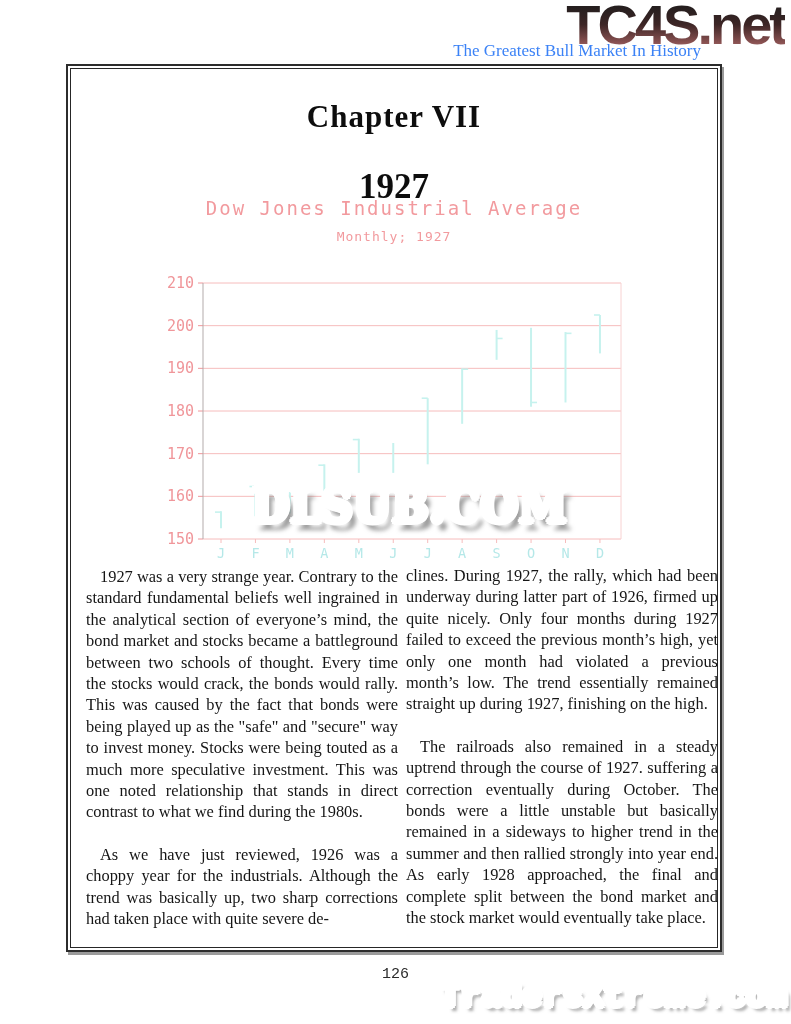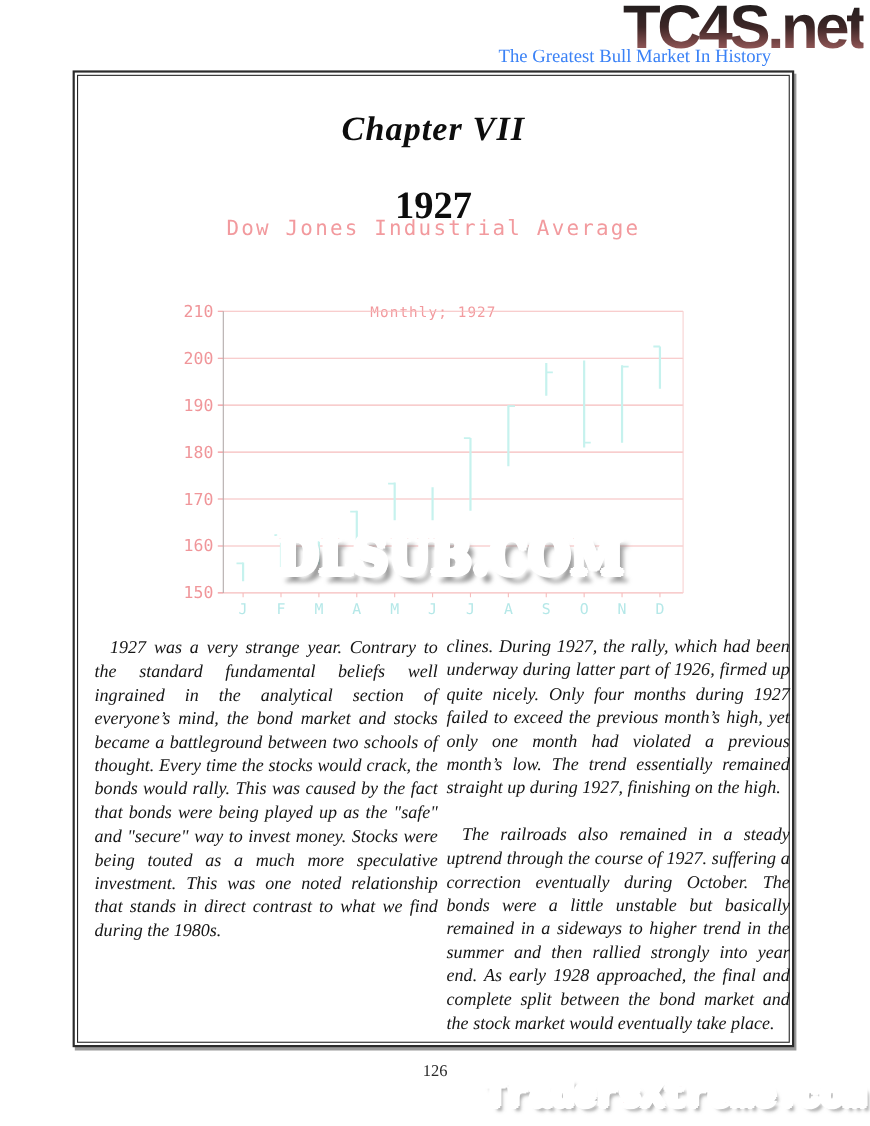--- a/index.html
+++ b/index.html
@@ -20,59 +20,59 @@
   }
   
   .page-frame{
     position:absolute;left:70px;top:68px;width:646px;height:878px;background:#fff;
     border:1px solid #262626;
     box-shadow:0 0 0 2px #ffffff,0 0 0 4px #2c2c2c,2px 3px 0 4px #9a9a9a;
   }
   .page-frame *{position:absolute;}
   .chapter-title{
     left:0;width:100%;top:30px;text-align:center;
-    font-weight:bold;font-size:31px;color:#0d0d0d;letter-spacing:1px;font-style:italic;
+    font-weight:bold;font-size:31px;color:#0d0d0d;letter-spacing:1px;
   }
   .year-title{
     left:0;width:100%;top:98px;text-align:center;
     font-weight:bold;font-size:35px;color:#0d0d0d;
   }
   .chart-title{
     left:0;width:100%;top:128px;text-align:center;
     font-family:"DejaVu Sans Mono",monospace;font-size:19px;letter-spacing:2px;color:#f29a9e;
   }
   .chart-subtitle{
     left:0;width:100%;top:160px;text-align:center;
-    font-family:"DejaVu Sans Mono",monospace;font-size:13px;letter-spacing:1px;color:#f29a9e;margin-top:48px;
+    font-family:"DejaVu Sans Mono",monospace;font-size:13px;letter-spacing:1px;color:#f29a9e;
   }
   .chart-wrap{left:90px;top:207px;width:480px;height:290px;}
   .chart-wrap svg{position:absolute;left:0;top:0;}
   
   .dlsub{
     left:181px;top:412px;width:310px;text-align:left;
     font-family:"DejaVu Serif",serif;font-weight:bold;font-size:43px;letter-spacing:1px;
     background:linear-gradient(180deg,#e85252 0%,#c01a1a 48%,#8d0f0f 100%);
     -webkit-background-clip:text;background-clip:text;color:transparent;
     text-shadow:-2px -2px 0 #fff,2px -2px 0 #fff,-2px 2px 0 #fff,2px 2px 0 #fff,
                  3px 0 0 #fff,-3px 0 0 #fff,0 3px 0 #fff,0 -3px 0 #fff,
                  6px 7px 4px rgba(125,125,125,.75);
     transform:scaleY(1.08);
   }
   
   .col{
     width:312px;font-size:16.4px;line-height:21.4px;text-align:justify;color:#151515;
   }
   .col-left{left:15px;top:497px;}
   .col-right{left:335px;top:496px;}
-  .col p{position:static;margin:12px 0 21px 0;font-style:italic;}
+  .col p{position:static;margin:0 0 21px 0;}
   .col p.ind{text-indent:14px;}
   
   .page-number{
     position:absolute;left:0;width:791px;top:966px;text-align:center;
-    font-family:Liberation Serif, serif;font-size:15px;color:#2b2b2b;
+    font-family:Liberation Mono, monospace;font-size:15px;color:#2b2b2b;
   }
   .txtreme-logo{
     position:absolute;right:4px;top:978px;
     font-family:Liberation Mono, monospace;font-weight:bold;font-size:34px;letter-spacing:0px;
     background:linear-gradient(180deg,#e08088 0%,#cf5058 55%,#b03a42 100%);
     -webkit-background-clip:text;background-clip:text;color:transparent;
     text-shadow:-2px -2px 0 #fff,2px -2px 0 #fff,-2px 2px 0 #fff,2px 2px 0 #fff,
                  3px 0 0 #fff,-3px 0 0 #fff,0 3px 0 #fff,0 -3px 0 #fff,
                  4px 5px 3px rgba(150,150,150,.8);
   }
@@ -160,20 +160,21 @@
         <line x1="370.05" y1="126.46666666666667" x2="376.05" y2="126.46666666666667" stroke="#c6f2ee" stroke-width="1.6"></line>
         <line x1="404.5" y1="57.346666666666714" x2="410.5" y2="57.346666666666714" stroke="#c6f2ee" stroke-width="1.6"></line>
         <line x1="432.95000000000005" y1="39" x2="438.95000000000005" y2="39" stroke="#c6f2ee" stroke-width="1.6"></line>
       </svg>
   </div>
 
   <div class="dlsub">DLSUB.COM</div>
 
   <div class="col col-left">
     <p class="ind">1927 was a very strange year.  Contrary to the standard fundamental beliefs well ingrained in the analytical section of everyone’s mind, the bond market and stocks became a battleground between two schools of thought.  Every time the stocks would crack, the bonds would rally.  This was caused by the fact that bonds were being played up as the "safe" and "secure" way to invest money.  Stocks were being touted as a much more speculative investment.  This was one noted relationship that stands in direct contrast to what we find during the 1980s.</p>
+    <p class="ind">As we have just reviewed, 1926 was a choppy year for the industrials.  Although the trend was basically up, two sharp corrections had taken place with quite severe de-</p>
   </div>
   <div class="col col-right">
     <p>clines.  During 1927, the rally, which had been underway during latter part of 1926, firmed up quite nicely.  Only four months during 1927 failed to exceed the previous month’s high, yet only one month had violated a previous month’s low.  The trend essentially remained straight up during 1927, finishing on the high.</p>
     <p class="ind">The railroads also remained in a steady uptrend through the course of 1927. suffering a correction eventually during October.  The bonds were a little unstable but basically remained in a sideways to higher trend in the summer and then rallied strongly into year end.  As early 1928 approached, the final and complete split between the bond market and the stock market would eventually take place.</p>
   </div>
 </div>
 
 <div class="page-number">126</div>
 <div class="txtreme-logo">TradersXtreme.com</div>
 

